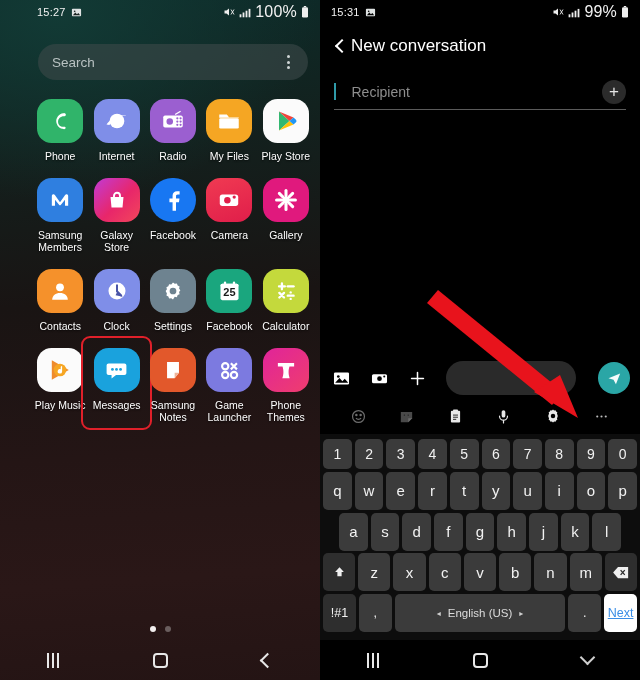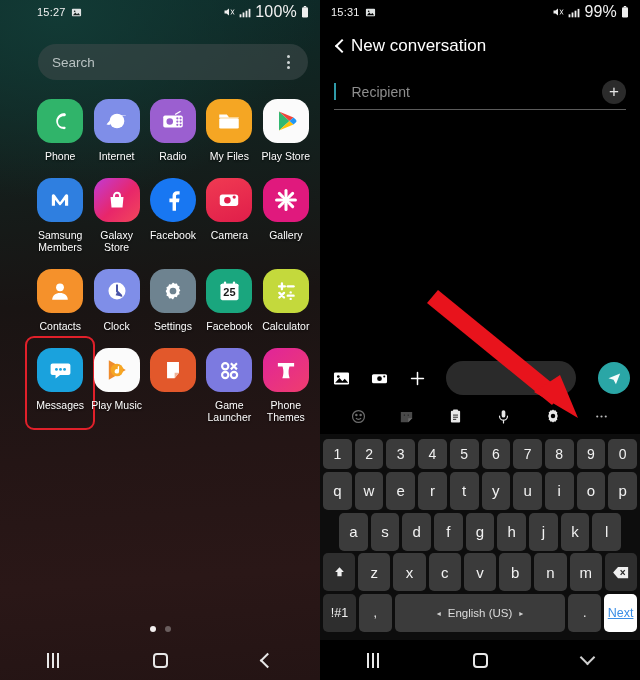--- a/index.html
+++ b/index.html
@@ -332,50 +332,51 @@
               <path d="M13.5 8h5"></path>
             <path d="M6.3 13.6l4 4M10.3 13.6l-4 4"></path>
             <path d="M13.5 16h5"></path>
               <circle cx="16" cy="13.2" r="1" fill="#fff" stroke="none"></circle>
               <circle cx="16" cy="18.8" r="1" fill="#fff" stroke="none"></circle>
           </svg>
         </div>
         <div class="lbl">Calculator</div>
       </div>
 
+      <div class="app">
+        <div class="icon-sq" style="background:#fbfbfb">
+          <svg width="28" height="28" viewBox="0 0 24 24">
+              <path d="M5 3.6l14.5 8.4L5 20.4z" fill="#ef8b2c"></path>
+              <circle cx="12" cy="12" r="5.4" fill="#f6a623"></circle>
+              <path d="M13.8 8.4v4.8a1.9 1.9 0 1 1-1.2-1.8V9.3z" fill="#fff"></path>
+            </svg>
+        </div>
+        <div class="lbl">Play Music</div>
+      </div>
+
       <div class="app hl-box">
         <div class="icon-sq" style="background:#1aa2dd">
           <svg width="27" height="27" viewBox="0 0 24 24">
               <path d="M5 5.8h14c1 0 1.8.8 1.8 1.8v6.6c0 1-.8 1.8-1.8 1.8h-7.4l-4 3.2v-3.2H5c-1 0-1.8-.8-1.8-1.8V7.6c0-1 .8-1.8 1.8-1.8z" fill="#fff"></path>
               <circle cx="8.4" cy="11" r="1.25" fill="#1aa2dd"></circle>
               <circle cx="12" cy="11" r="1.25" fill="#1aa2dd"></circle>
               <circle cx="15.6" cy="11" r="1.25" fill="#1aa2dd"></circle>
             </svg>
         </div>
         <div class="lbl">Messages</div>
       </div>
 
       <div class="app">
-        <div class="icon-sq" style="background:#fbfbfb">
-          <svg width="28" height="28" viewBox="0 0 24 24">
-              <path d="M5 3.6l14.5 8.4L5 20.4z" fill="#ef8b2c"></path>
-              <circle cx="12" cy="12" r="5.4" fill="#f6a623"></circle>
-              <path d="M13.8 8.4v4.8a1.9 1.9 0 1 1-1.2-1.8V9.3z" fill="#fff"></path>
-            </svg>
-        </div>
-        <div class="lbl">Play Music</div>
-      </div>
-
-      <div class="app">
         <div class="icon-sq" style="background:#e2582b">
           <svg width="26" height="26" viewBox="0 0 24 24">
               <path d="M6.5 4.5h11v10l-4 5h-7V6z" fill="#fff"></path>
               <path d="M13.5 19.5v-5h4z" fill="#f0b49a"></path>
             </svg>
         </div>
+        <div class="lbl">Samsung Notes</div>
       </div>
 
       <div class="app">
         <div class="icon-sq" style="background:#7c7ae0">
           <svg width="27" height="27" viewBox="0 0 24 24" stroke="#fff" stroke-width="1.9" fill="none">
               <circle cx="8.2" cy="8.2" r="2.8"></circle>
               <circle cx="8.2" cy="16" r="2.8"></circle>
               <path d="M13.2 5.6l5.4 5.4M18.6 5.6l-5.4 5.4"></path>
               <circle cx="16" cy="16" r="2.8"></circle>
             </svg>

